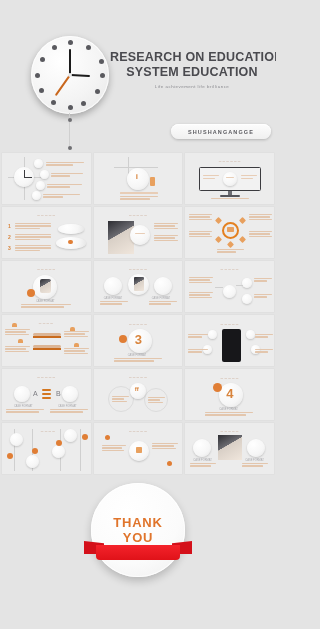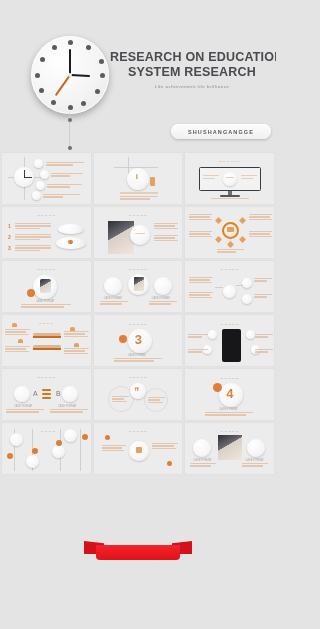--- a/index.html
+++ b/index.html
@@ -129,21 +129,21 @@
       <div class="hand h-sec" style="transform:translateX(-50%) rotate(215deg)"></div>
       <div class="cap"></div>
     </div>
   </div>
   <div class="pend-line"></div>
   <div class="pend-bob" style="top:118px"></div>
   <div class="pend-bob" style="top:146px"></div>
 
   <div class="cover-text">
     <div class="title-l1">RESEARCH ON EDUCATION</div>
-    <div class="title-l2">SYSTEM RESEARCH</div>
+    <div class="title-l2">SYSTEM EDUCATION</div>
     <div class="subtitle">Life achievement life brilliance</div>
   </div>
 
   <div class="badge">
     <span>SHUSHANGANGGE</span>
   </div>
 </div>
 
 <div class="grid">
 
@@ -521,18 +521,22 @@
         <i style="width:80%"></i>
       </div>
     <div class="txtblock" style="left:57px;top:40px;width:26px">
         <i style="width:100%"></i>
         <i style="width:80%"></i>
       </div>
   </div>
 </div>
 
 <div class="ending">
+  <div class="end-circle">
+    <div class="t1">THANK</div>
+    <div class="t2">YOU</div>
+  </div>
   <div class="ribbon">
     <div class="tail-l"></div>
     <div class="tail-r"></div>
     <div class="main"></div>
   </div>
 </div>
 
 </body></html>

